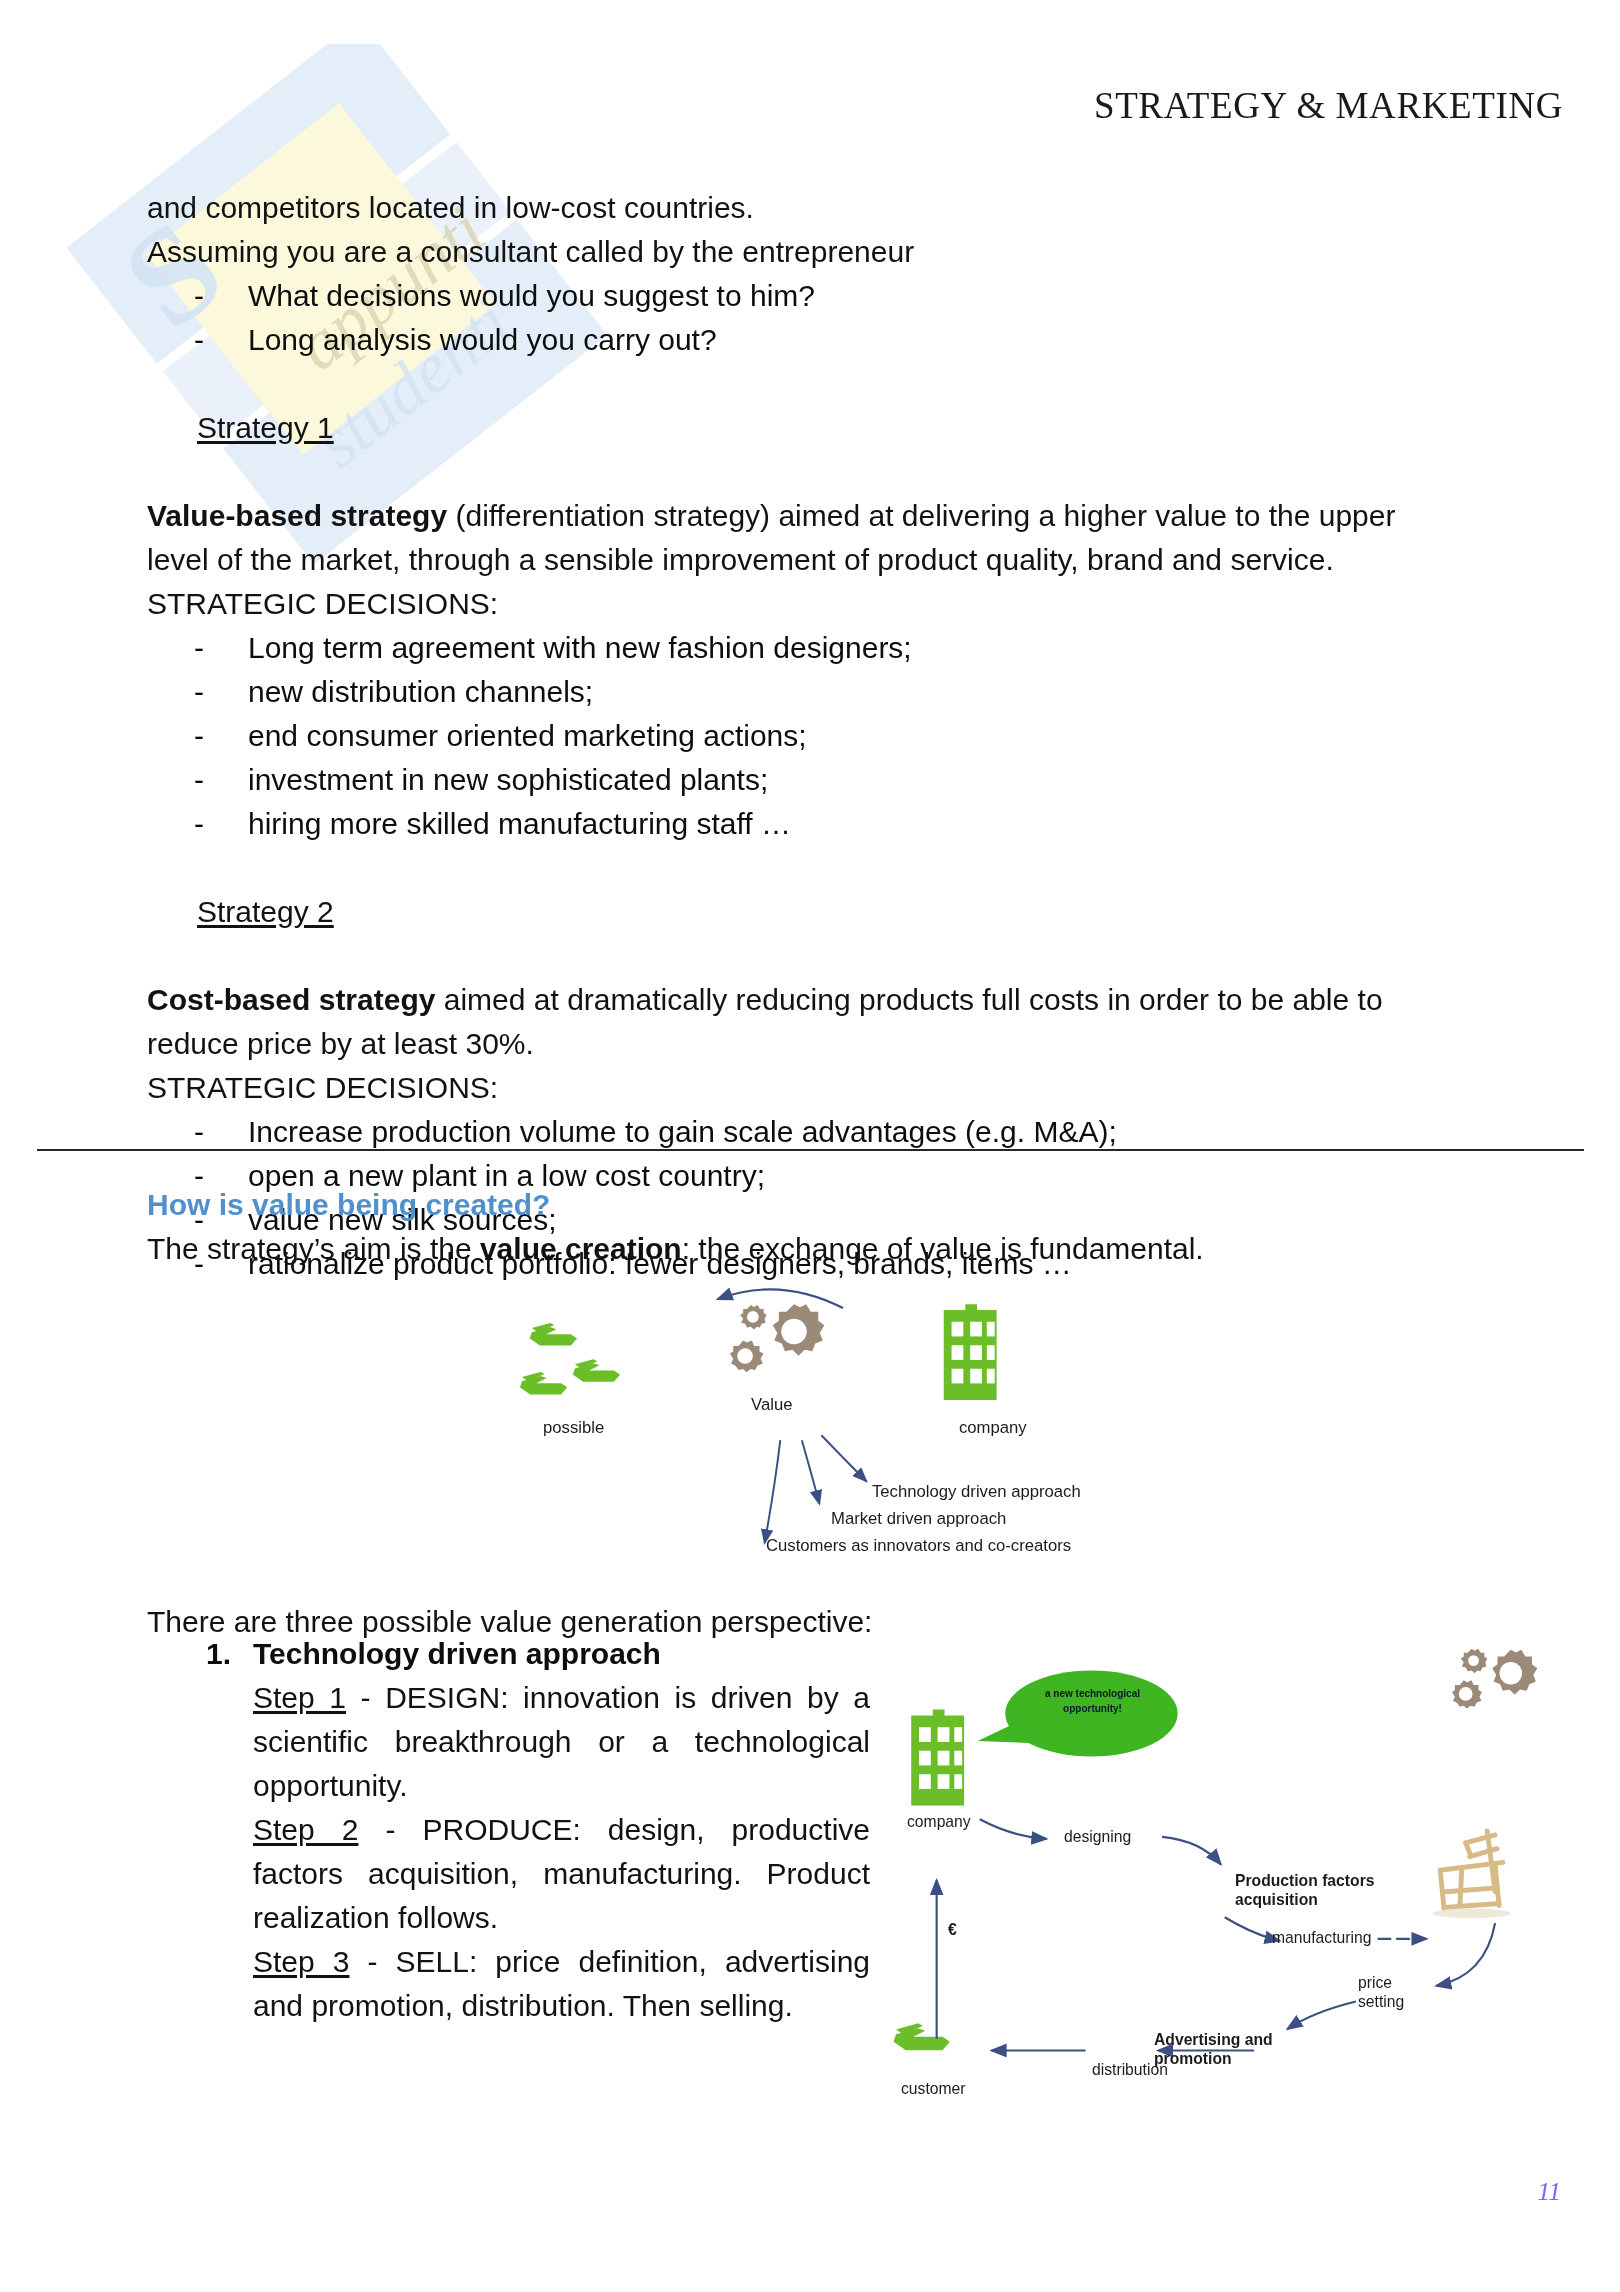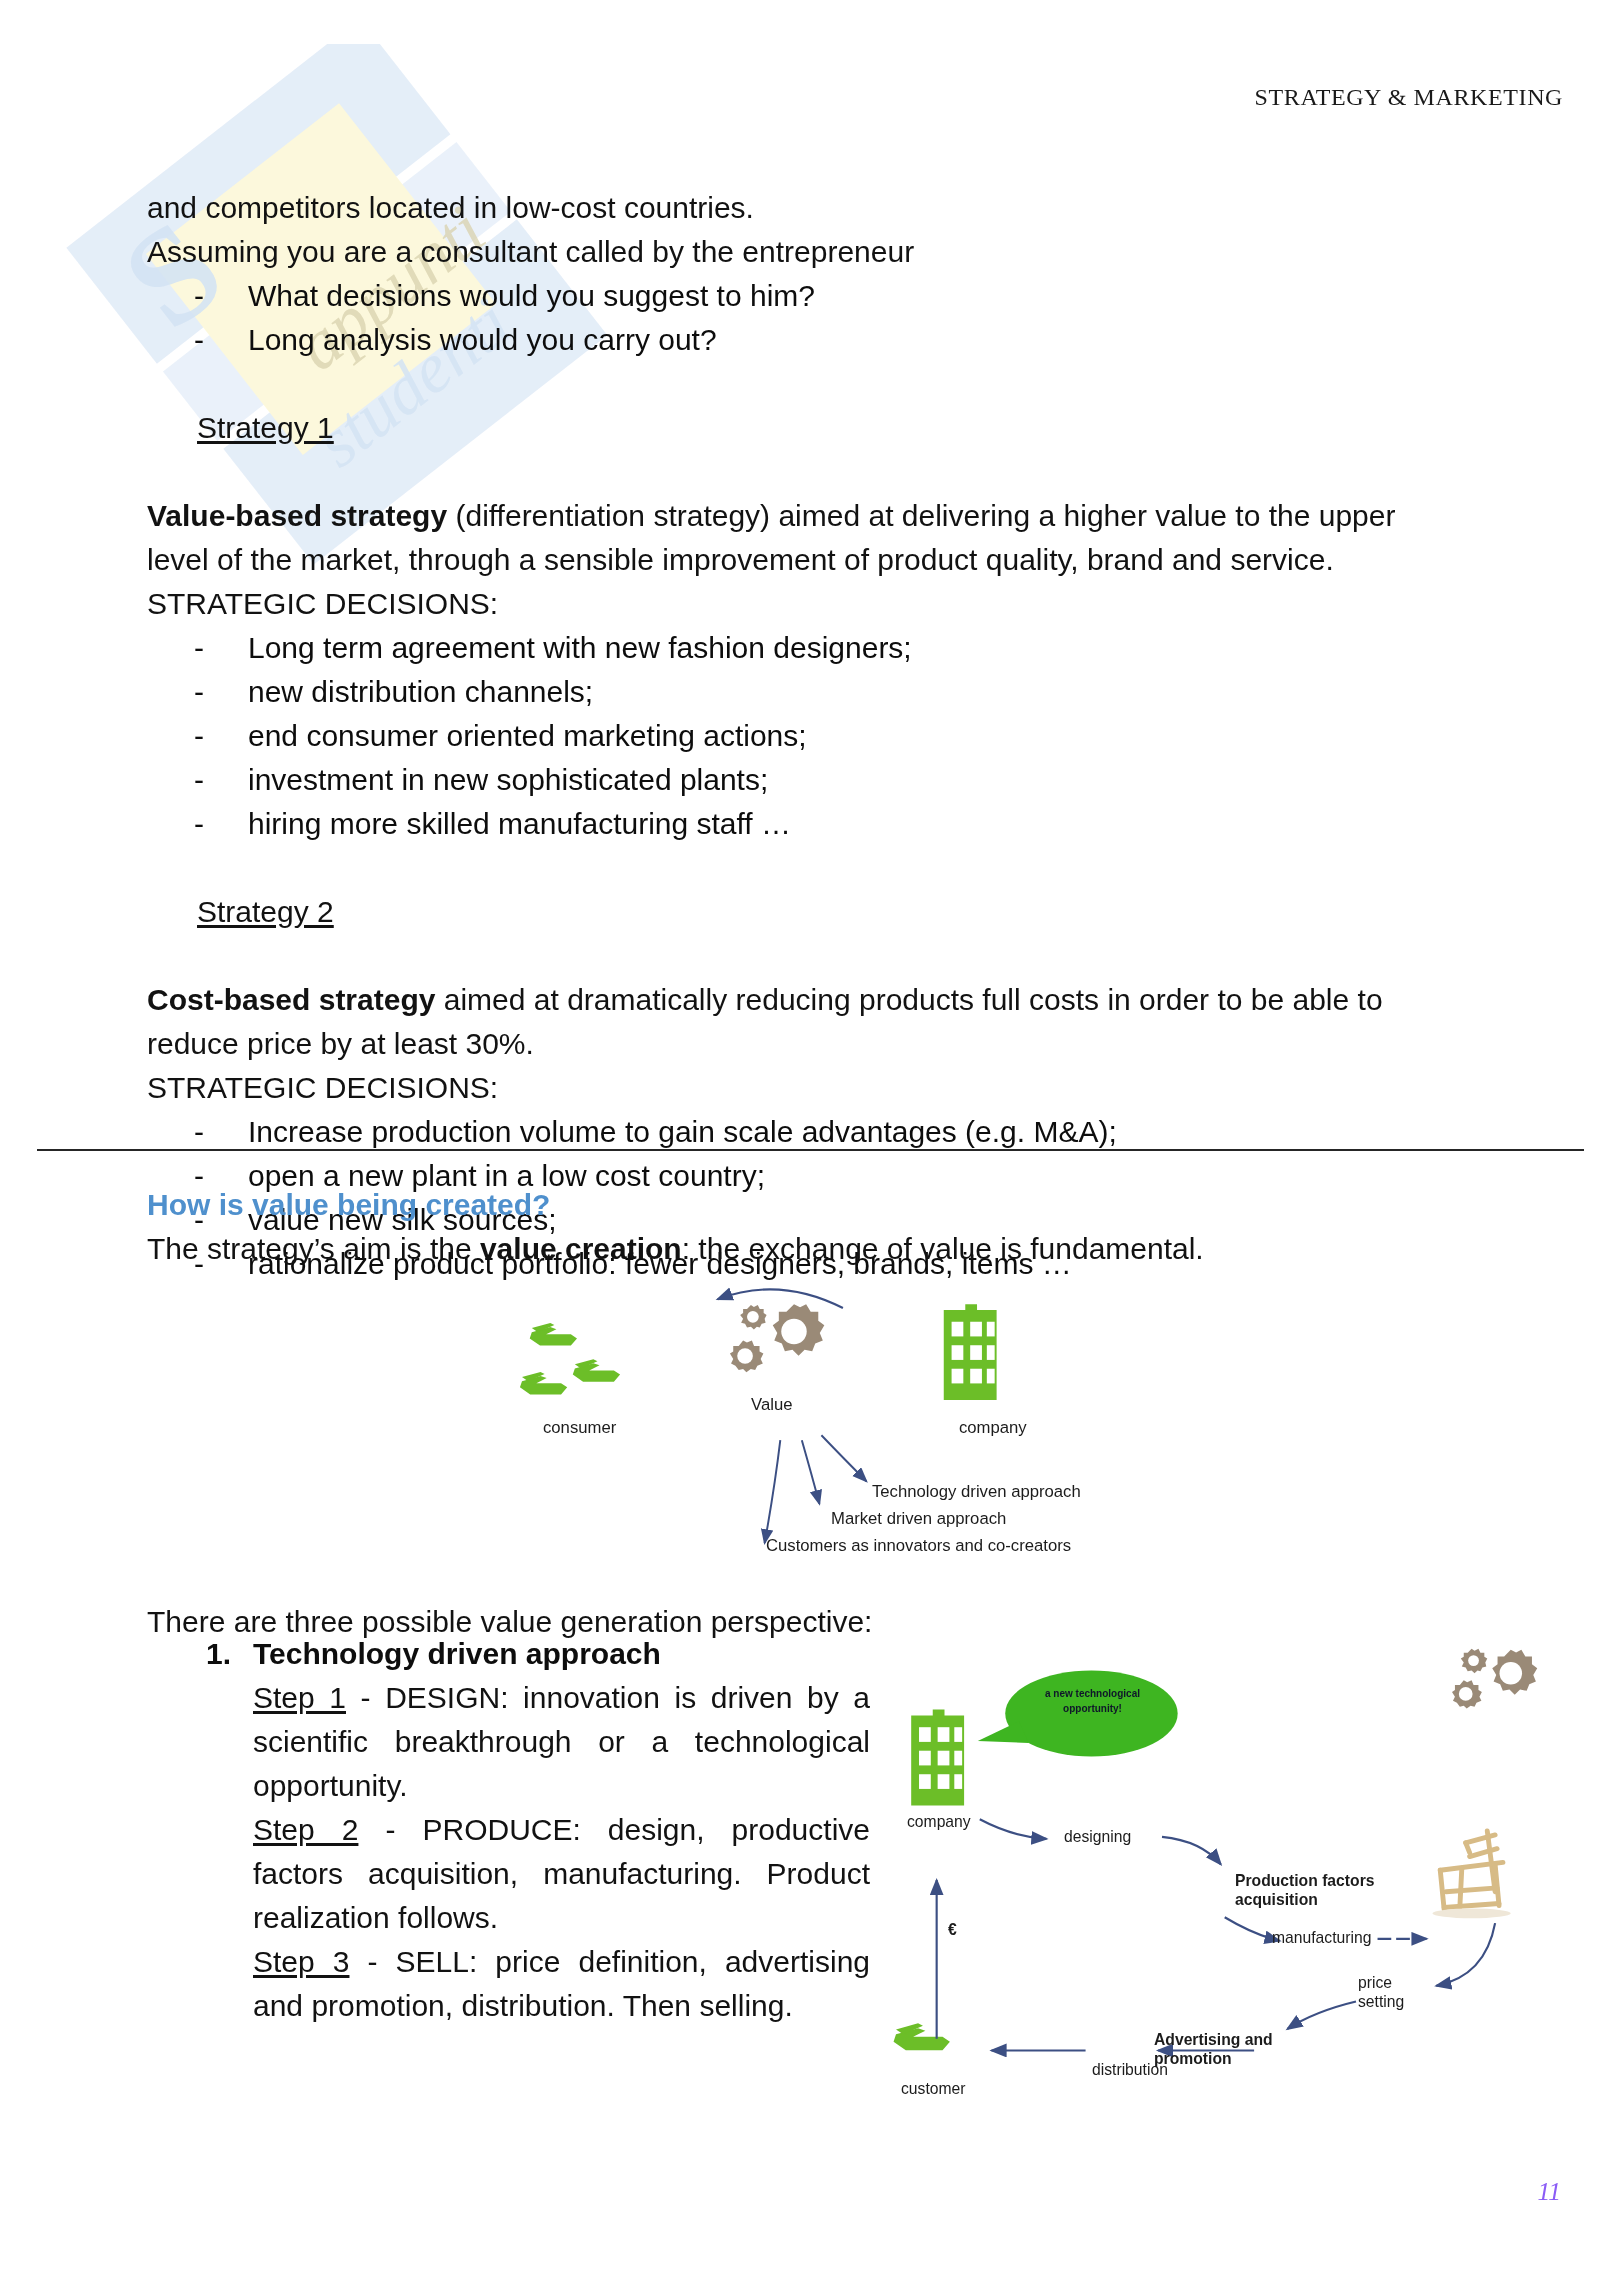--- a/index.html
+++ b/index.html
@@ -26,21 +26,21 @@
     opacity: .85;
   }
 
   
   .doc-header {
     position: absolute;
     left: 0; right: 57px;
     top: 84px;
     text-align: right;
     font-family: "Liberation Serif", serif;
-    font-size: 24px;
+    font-size: 37px;
     letter-spacing: 0.6px;
     color: #1a1a1a;
     z-index: 3;
   }
 
   
   .content {
     position: absolute;
     left: 147px;
     top: 186px;
@@ -335,21 +335,21 @@
           <rect x="35" y="72" width="12" height="15"></rect>
           <rect x="52" y="72" width="8" height="15"></rect>
         </g>
       </g>
 
       <path d="M296,180 Q290,230 280,285" stroke="#3c4f83" stroke-width="2" fill="none" marker-end="url(#ah)"></path>
       <path d="M318,180 Q328,215 336,245" stroke="#3c4f83" stroke-width="2" fill="none" marker-end="url(#ah)"></path>
       <path d="M338,175 Q362,200 384,222" stroke="#3c4f83" stroke-width="2" fill="none" marker-end="url(#ah)"></path>
     </svg>
 
-    <div class="vd-label" style="left:53px; top:154px;">consumer</div>
+    <div class="vd-label" style="left:53px; top:154px;">possible</div>
     <div class="vd-label" style="left:261px; top:131px;">Value</div>
     <div class="vd-label" style="left:469px; top:154px;">company</div>
     <div class="vd-label" style="left:382px; top:218px;">Technology driven approach</div>
     <div class="vd-label" style="left:341px; top:245px;">Market driven approach</div>
     <div class="vd-label" style="left:276px; top:272px;">Customers as innovators and co-creators</div>
   </div>
 
   <div style="position:absolute; left:147px; top:1600px; z-index:2;" class="line">There are three possible value generation perspective:</div>
 
   <div class="lower-left">

